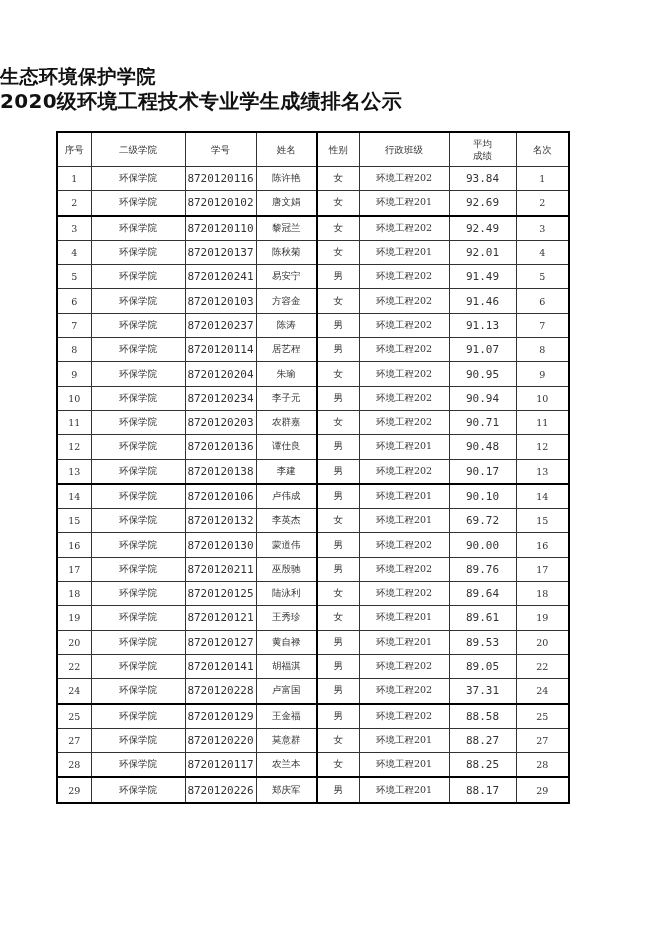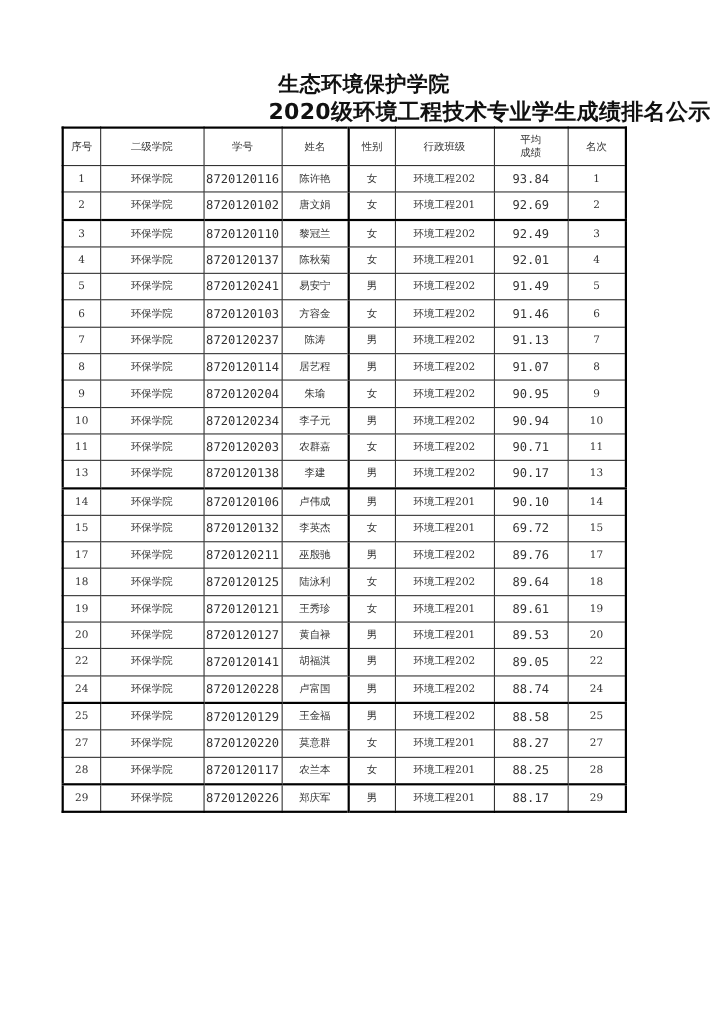--- a/index.html
+++ b/index.html
@@ -1,24 +1,24 @@
 <!DOCTYPE html>
 <html><head>
 <meta charset="utf-8">
 <style>
   html, body { margin: 0; padding: 0; background: #ffffff; }
   body { width: 662px; height: 936px; position: relative; overflow: hidden;
          font-family: "DejaVu Serif", "Liberation Serif", serif; color: #222; }
-  .title1 { position: absolute; left: 0; width: 662px; top: 64px; text-align: center;
+  .title1 { position: absolute; left: 0; width: 662px; top: 64px; 
             font-family: "DejaVu Sans", "Liberation Sans", sans-serif; font-weight: bold;
             font-size: 19px; color: #111; letter-spacing: 0.5px; }
-  .title2 { position: absolute; left: 0; width: 646px; top: 88px; text-align: right;
+  .title2 { position: absolute; left: 0; width: 646px; top: 88px; text-align: left;
             font-family: "DejaVu Sans", "Liberation Sans", sans-serif; font-weight: bold;
             font-size: 20px; color: #111; letter-spacing: 0.3px; }
-  table { position: absolute; left: 56px; top: 115px; width: 512px;
+  table { position: absolute; left: 56px; top: 131px; width: 512px;
           border-collapse: collapse; table-layout: fixed; border: 2px solid #000; }
   td, th { border: 1px solid #333; text-align: center; vertical-align: middle;
            font-size: 9.5px; font-weight: normal; padding: 0; color: #333;
            height: 23.3px; white-space: nowrap; overflow: hidden; }
   th { height: 33px; line-height: 12px; }
   td.num { font-family: "DejaVu Sans Mono", "Liberation Mono", monospace; font-size: 11px; }
   .thickR { border-right: 2px solid #000; }
   tr.thickB td { border-bottom: 2px solid #000; }
 </style>
 </head>
@@ -157,20 +157,30 @@
       <tr>
         <td>11</td>
         <td>环保学院</td>
         <td class="num">8720120203</td>
         <td class="thickR">农群嘉</td>
         <td>女</td>
         <td>环境工程202</td>
         <td class="num">90.71</td>
         <td>11</td>
       </tr>
+      <tr>
+        <td>12</td>
+        <td>环保学院</td>
+        <td class="num">8720120136</td>
+        <td class="thickR">谭仕良</td>
+        <td>男</td>
+        <td>环境工程201</td>
+        <td class="num">90.48</td>
+        <td>12</td>
+      </tr>
       <tr class="thickB">
         <td>13</td>
         <td>环保学院</td>
         <td class="num">8720120138</td>
         <td class="thickR">李建</td>
         <td>男</td>
         <td>环境工程202</td>
         <td class="num">90.17</td>
         <td>13</td>
       </tr>
@@ -188,20 +198,30 @@
         <td>15</td>
         <td>环保学院</td>
         <td class="num">8720120132</td>
         <td class="thickR">李英杰</td>
         <td>女</td>
         <td>环境工程201</td>
         <td class="num">69.72</td>
         <td>15</td>
       </tr>
       <tr>
+        <td>16</td>
+        <td>环保学院</td>
+        <td class="num">8720120130</td>
+        <td class="thickR">蒙道伟</td>
+        <td>男</td>
+        <td>环境工程202</td>
+        <td class="num">90.00</td>
+        <td>16</td>
+      </tr>
+      <tr>
         <td>17</td>
         <td>环保学院</td>
         <td class="num">8720120211</td>
         <td class="thickR">巫殷驰</td>
         <td>男</td>
         <td>环境工程202</td>
         <td class="num">89.76</td>
         <td>17</td>
       </tr>
       <tr>
@@ -244,21 +264,21 @@
         <td class="num">89.05</td>
         <td>22</td>
       </tr>
       <tr class="thickB">
         <td>24</td>
         <td>环保学院</td>
         <td class="num">8720120228</td>
         <td class="thickR">卢富国</td>
         <td>男</td>
         <td>环境工程202</td>
-        <td class="num">88.74</td>
+        <td class="num">37.31</td>
         <td>24</td>
       </tr>
       <tr>
         <td>25</td>
         <td>环保学院</td>
         <td class="num">8720120129</td>
         <td class="thickR">王金福</td>
         <td>男</td>
         <td>环境工程202</td>
         <td class="num">88.58</td>

